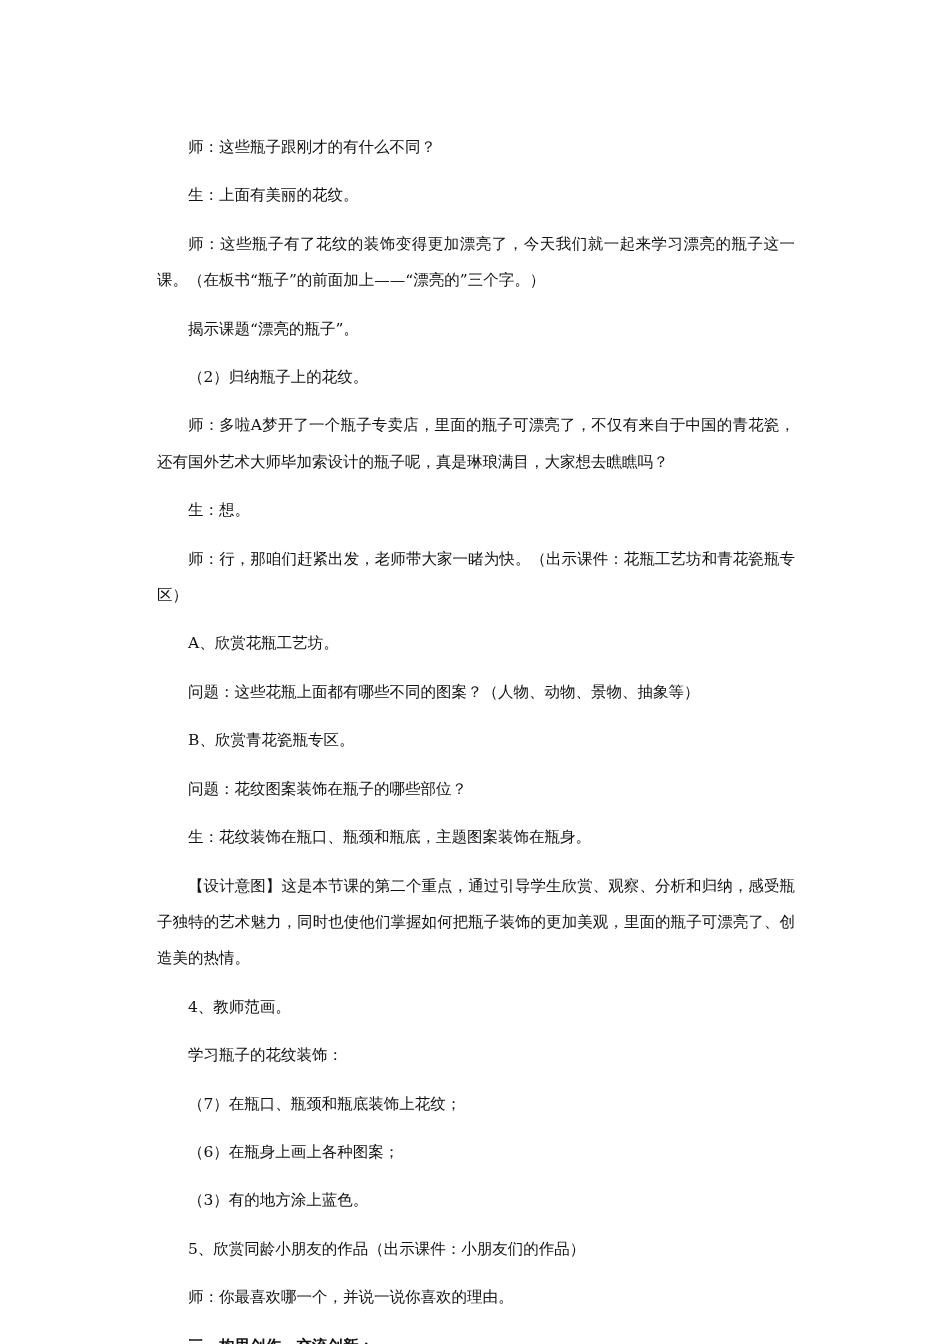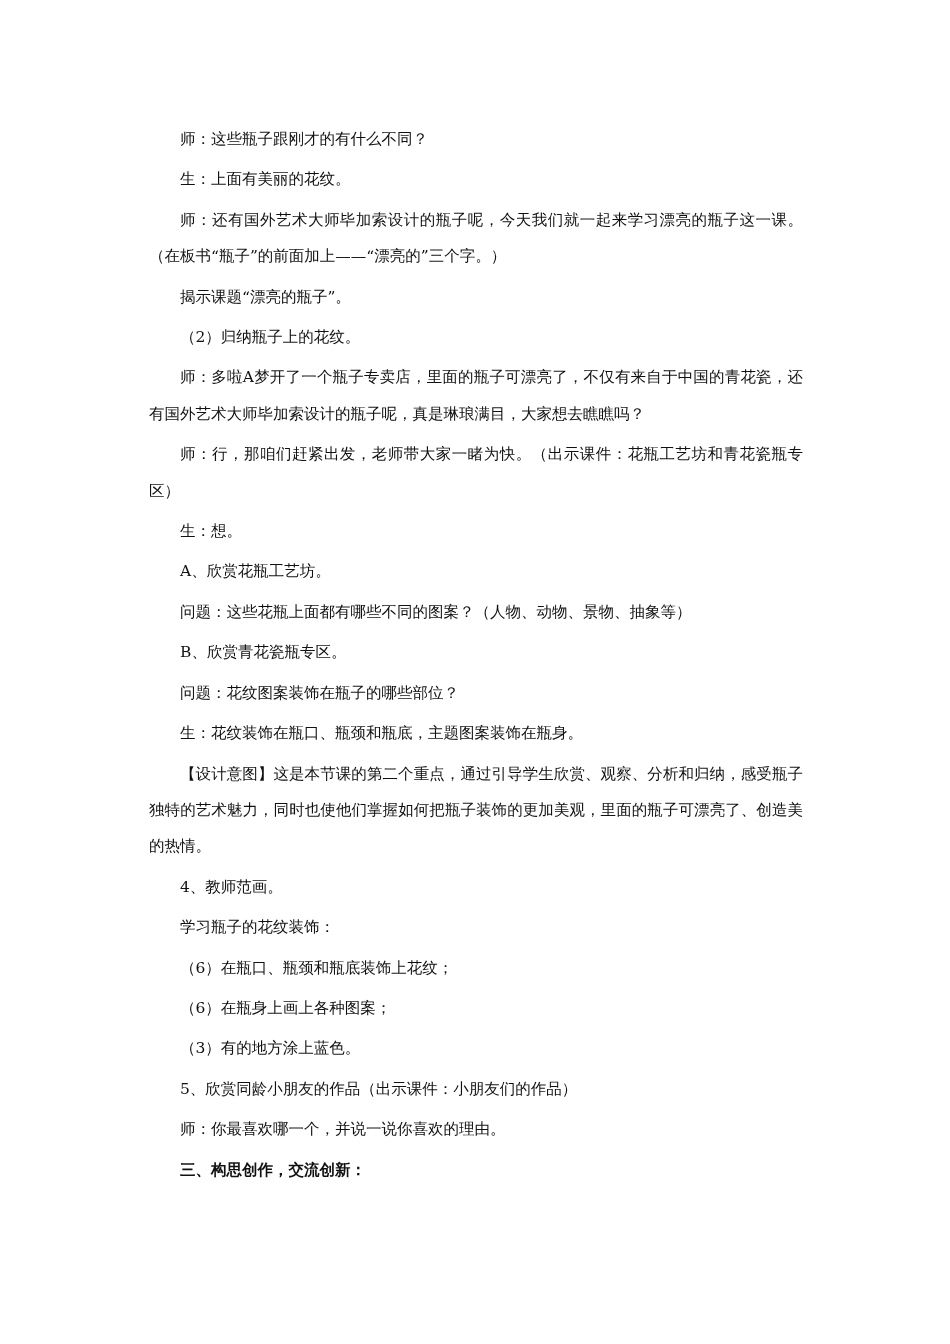--- a/index.html
+++ b/index.html
@@ -3,42 +3,42 @@
 <meta charset="utf-8">
 <style>
   html, body { margin: 0; padding: 0; background: #ffffff; }
   body { width: 950px; height: 1344px; position: relative; overflow: hidden; }
   .page {
     position: absolute; left: 145px; top: 117px; width: 662px;
     font-family: "DejaVu Serif", "Liberation Serif", serif;
     font-size: 15.5px; line-height: 36.4px; color: #111111;
     text-align: justify;
   }
-  .p { margin: 4px; text-indent: 31px; }
+  .p { margin: 12px; text-indent: 31px; }
   .p.bold { font-weight: bold; }
 </style>
 </head>
 <body>
 
 <div class="page">
   <p class="p">师：这些瓶子跟刚才的有什么不同？</p>
   <p class="p">生：上面有美丽的花纹。</p>
-  <p class="p">师：还有国外艺术大师毕加索设计的瓶子呢，今天我们就一起来学习漂亮的瓶子这一课。（在板书“瓶子”的前面加上——“漂亮的”三个字。）</p>
+  <p class="p">师：这些瓶子有了花纹的装饰变得更加漂亮了，今天我们就一起来学习漂亮的瓶子这一课。（在板书“瓶子”的前面加上——“漂亮的”三个字。）</p>
   <p class="p">揭示课题“漂亮的瓶子”。</p>
   <p class="p">（2）归纳瓶子上的花纹。</p>
   <p class="p">师：多啦A梦开了一个瓶子专卖店，里面的瓶子可漂亮了，不仅有来自于中国的青花瓷，还有国外艺术大师毕加索设计的瓶子呢，真是琳琅满目，大家想去瞧瞧吗？</p>
+  <p class="p">生：想。</p>
   <p class="p">师：行，那咱们赶紧出发，老师带大家一睹为快。（出示课件：花瓶工艺坊和青花瓷瓶专区）</p>
-  <p class="p">生：想。</p>
   <p class="p">A、欣赏花瓶工艺坊。</p>
   <p class="p">问题：这些花瓶上面都有哪些不同的图案？（人物、动物、景物、抽象等）</p>
   <p class="p">B、欣赏青花瓷瓶专区。</p>
   <p class="p">问题：花纹图案装饰在瓶子的哪些部位？</p>
   <p class="p">生：花纹装饰在瓶口、瓶颈和瓶底，主题图案装饰在瓶身。</p>
   <p class="p">【设计意图】这是本节课的第二个重点，通过引导学生欣赏、观察、分析和归纳，感受瓶子独特的艺术魅力，同时也使他们掌握如何把瓶子装饰的更加美观，里面的瓶子可漂亮了、创造美的热情。</p>
   <p class="p">4、教师范画。</p>
   <p class="p">学习瓶子的花纹装饰：</p>
-  <p class="p">（6）在瓶口、瓶颈和瓶底装饰上花纹；</p>
+  <p class="p">（7）在瓶口、瓶颈和瓶底装饰上花纹；</p>
   <p class="p">（6）在瓶身上画上各种图案；</p>
   <p class="p">（3）有的地方涂上蓝色。</p>
   <p class="p">5、欣赏同龄小朋友的作品（出示课件：小朋友们的作品）</p>
   <p class="p">师：你最喜欢哪一个，并说一说你喜欢的理由。</p>
   <p class="p bold">三、构思创作，交流创新：</p>
 </div>
 
 </body></html>

